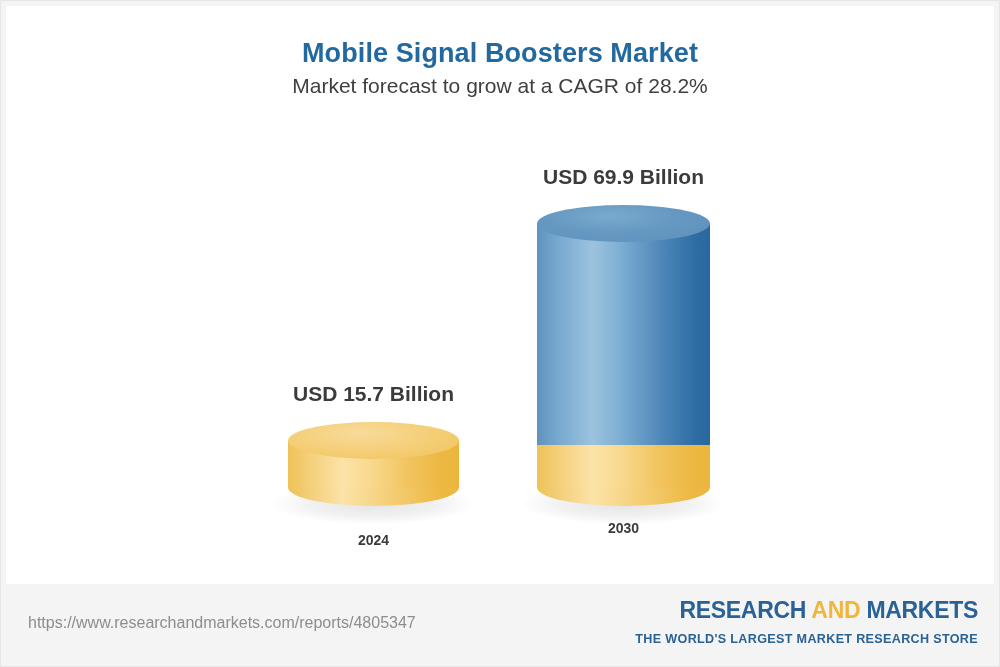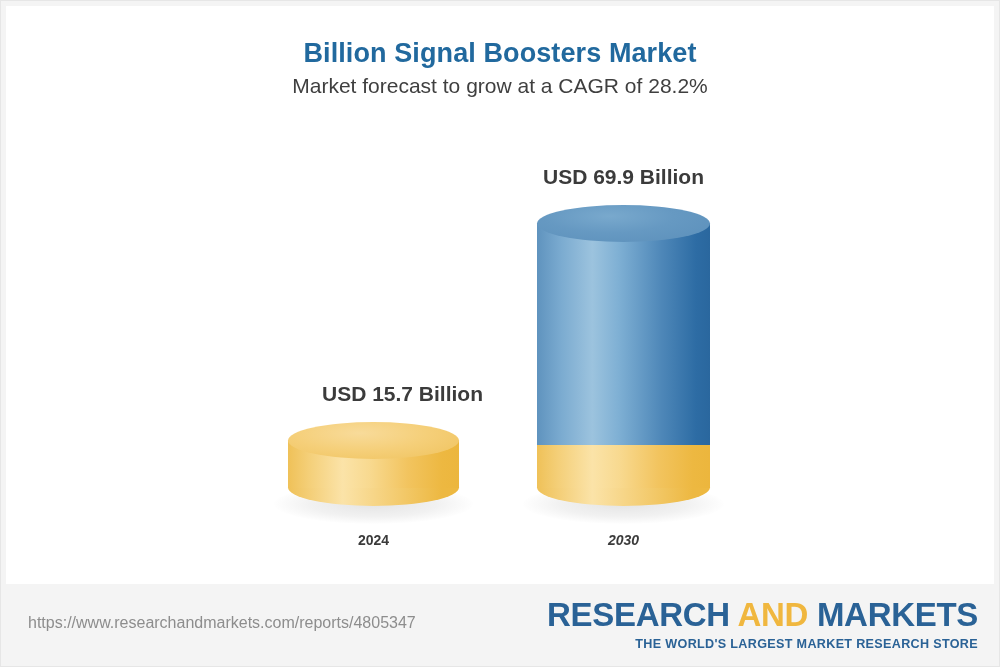--- a/index.html
+++ b/index.html
@@ -183,53 +183,53 @@
     color: #8d8d8d;
     white-space: nowrap;
   }
   #brand-logo {
     position: absolute;
     right: 22px;
     top: 14px;
     text-align: right;
   }
   #brand-wordmark {
-    font-size: 33px;
+    font-size: 23px;
     font-weight: bold;
     letter-spacing: -0.3px;
     line-height: 1.05;
     white-space: nowrap;
   }
   .brand-dark { color: #2a6296; }
   .brand-accent { color: #f0b73f; }
   #brand-tagline {
     font-size: 12.6px;
     font-weight: bold;
     color: #2a6296;
     letter-spacing: 0.32px;
     white-space: nowrap;
-    margin-top: 4px;
+    margin-top: 10px;
   }
 </style>
 </head>
 <body>
 
 <div id="infographic">
 
   <div id="canvas-panel"></div>
 
-  <div id="chart-title">Billion Signal Boosters Market</div>
+  <div id="chart-title">Mobile Signal Boosters Market</div>
 
   <div id="chart-subtitle">Market forecast to grow at a CAGR of 28.2%</div>
 
   <div id="plot-area">
 
     <div class="bar-group" style="left:288px; top:0; width:171px; height:578px;">
 
-      <div class="value-label" style="top:382px;margin-left:29px;">USD 15.7 Billion</div>
+      <div class="value-label" style="top:382px;">USD 15.7 Billion</div>
 
       <div class="cylinder" style="left:0; top:422px; width:171px; height:86px;">
 
         <div class="cyl-shadow" style="left:-14px; top:62px; width:199px; height:40px;"></div>
 
         <div class="cyl-bottom-cap cap-yellow-bottom" style="top:47px; height:37px;"></div>
 
         <div class="cyl-body seg-yellow" style="top:18px; height:48px;"></div>
 
         <div class="cyl-top-cap cap-yellow-top" style="top:0; height:37px;"></div>
@@ -248,21 +248,21 @@
 
         <div class="cyl-bottom-cap cap-yellow-bottom" style="top:264px; height:37px;"></div>
 
         <div class="cyl-body seg-yellow" style="top:235px; height:48px;"></div>
 
         <div class="cyl-body seg-blue" style="top:18px; height:222px;"></div>
 
         <div class="cyl-top-cap cap-blue-top" style="top:0; height:37px;"></div>
       </div>
 
-      <div class="year-label" style="top:532px;font-style:italic;">2030</div>
+      <div class="year-label" style="top:520px;">2030</div>
     </div>
 
   </div>
 
   <div id="footer">
 
     <div id="footer-url">https://www.researchandmarkets.com/reports/4805347</div>
 
     <div id="brand-logo">
       <div id="brand-wordmark"><span class="brand-dark">RESEARCH </span><span class="brand-accent">AND </span><span class="brand-dark">MARKETS</span></div>

